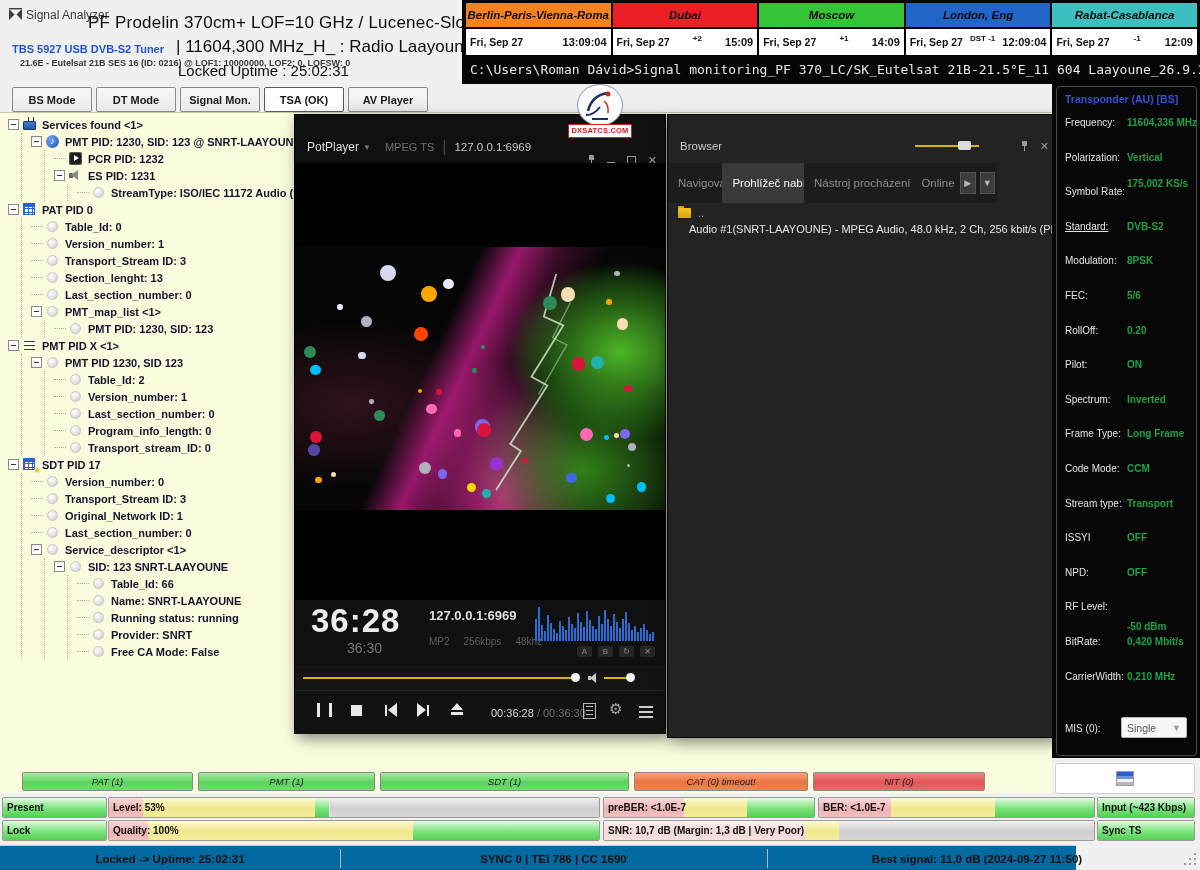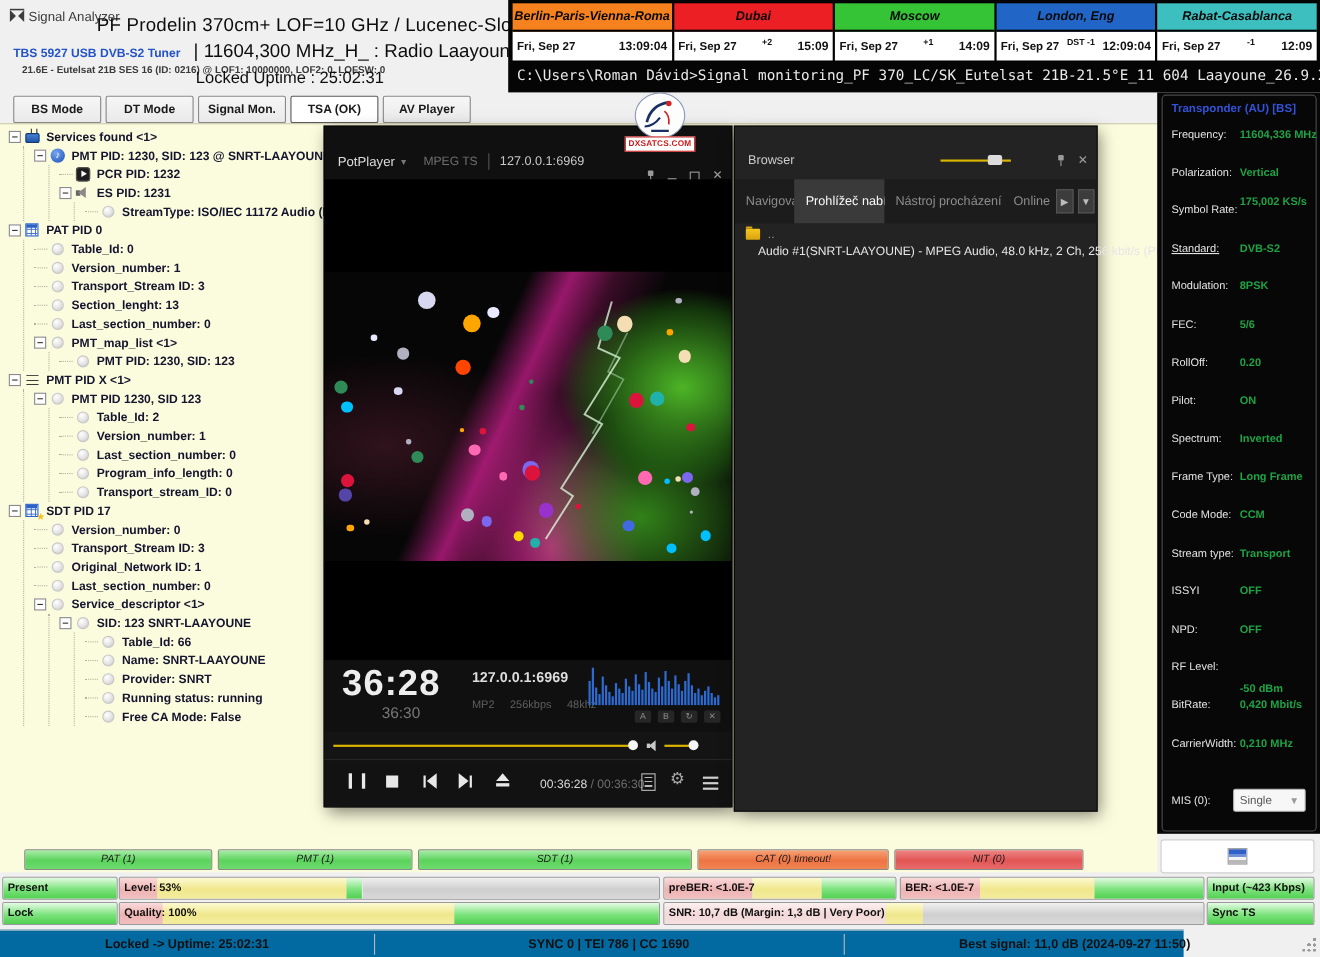--- a/index.html
+++ b/index.html
@@ -120,21 +120,21 @@
   .i-next::after{content:"";position:absolute;left:10px;top:2px;width:2px;height:11px;background:#e8e8e8;}
   .i-eject::before{content:"";position:absolute;left:0;top:0;border-bottom:7px solid #e8e8e8;border-left:6px solid transparent;border-right:6px solid transparent;}
   .i-eject::after{content:"";position:absolute;left:0;top:9px;width:12px;height:3px;background:#e8e8e8;}
   #ctime{position:absolute;left:196px;top:16px;font-size:11px;color:#d8d8d8;white-space:nowrap;}
   #ctime .dur{color:#6f6f6f;}
   .i-playlist{width:11px;height:14px;border:1px solid #b8b8b8;background:repeating-linear-gradient(#b8b8b8 0 1px,transparent 1px 4px) 2px 2px/7px 10px no-repeat;}
   .i-gear{color:#a8a8a8;font-size:15px;line-height:16px;}
   .i-menu{width:14px;height:2px;background:#cfcfcf;box-shadow:0 5px 0 #cfcfcf,0 10px 0 #cfcfcf;margin-top:1px;}
 
   
-  #brw{position:absolute;left:668px;top:115px;width:329px;height:622px;background:#232323;box-shadow:0 0 0 1px #000,3px 5px 14px rgba(0,0,0,.5);}
+  #brw{position:absolute;left:668px;top:115px;width:389px;height:622px;background:#232323;box-shadow:0 0 0 1px #000,3px 5px 14px rgba(0,0,0,.5);}
   #brw-title{position:absolute;left:0;top:18px;width:100%;height:26px;display:flex;align-items:center;}
   #brw-title .t{font-size:11.5px;color:#cccccc;margin-left:12px;}
   #brw-slider{position:absolute;right:78px;top:30px;width:64px;height:2px;background:#d9b400;}
   #brw-handle{position:absolute;right:86px;top:26px;width:13px;height:9px;background:#dcdcdc;border-radius:2px;}
   #brw-tabs{position:absolute;left:0;top:48px;width:329px;height:40px;background:#1c1c1c;display:flex;align-items:stretch;}
   .btab{display:flex;align-items:center;padding:0 10px;font-size:11.5px;color:#8d8d8d;white-space:nowrap;overflow:hidden;}
   .btab.active{background:#3a3a3a;color:#fafafa;}
   .bnav{width:20px;height:20px;background:#3c3c3c;border:1px solid #555;color:#bbb;font-size:9px;display:flex;align-items:center;justify-content:center;margin:auto 2px;}
   #brw-list{position:absolute;left:0;top:90px;width:329px;}
   .brow{display:flex;align-items:center;height:16px;padding-left:10px;}
@@ -408,26 +408,26 @@
               <span class="tlabel">Table_Id: 66</span>
             </div>
             <div class="trow">
               <span class="tdash"></span>
               <span class="ic ic-sphere"></span>
               <span class="tlabel">Name: SNRT-LAAYOUNE</span>
             </div>
             <div class="trow">
               <span class="tdash"></span>
               <span class="ic ic-sphere"></span>
-              <span class="tlabel">Provider: SNRT</span>
+              <span class="tlabel">Running status: running</span>
             </div>
             <div class="trow">
               <span class="tdash"></span>
               <span class="ic ic-sphere"></span>
-              <span class="tlabel">Running status: running</span>
+              <span class="tlabel">Provider: SNRT</span>
             </div>
             <div class="trow">
               <span class="tdash"></span>
               <span class="ic ic-sphere"></span>
               <span class="tlabel">Free CA Mode: False</span>
             </div>
           </div>
         </div>
       </div>
     </div>

